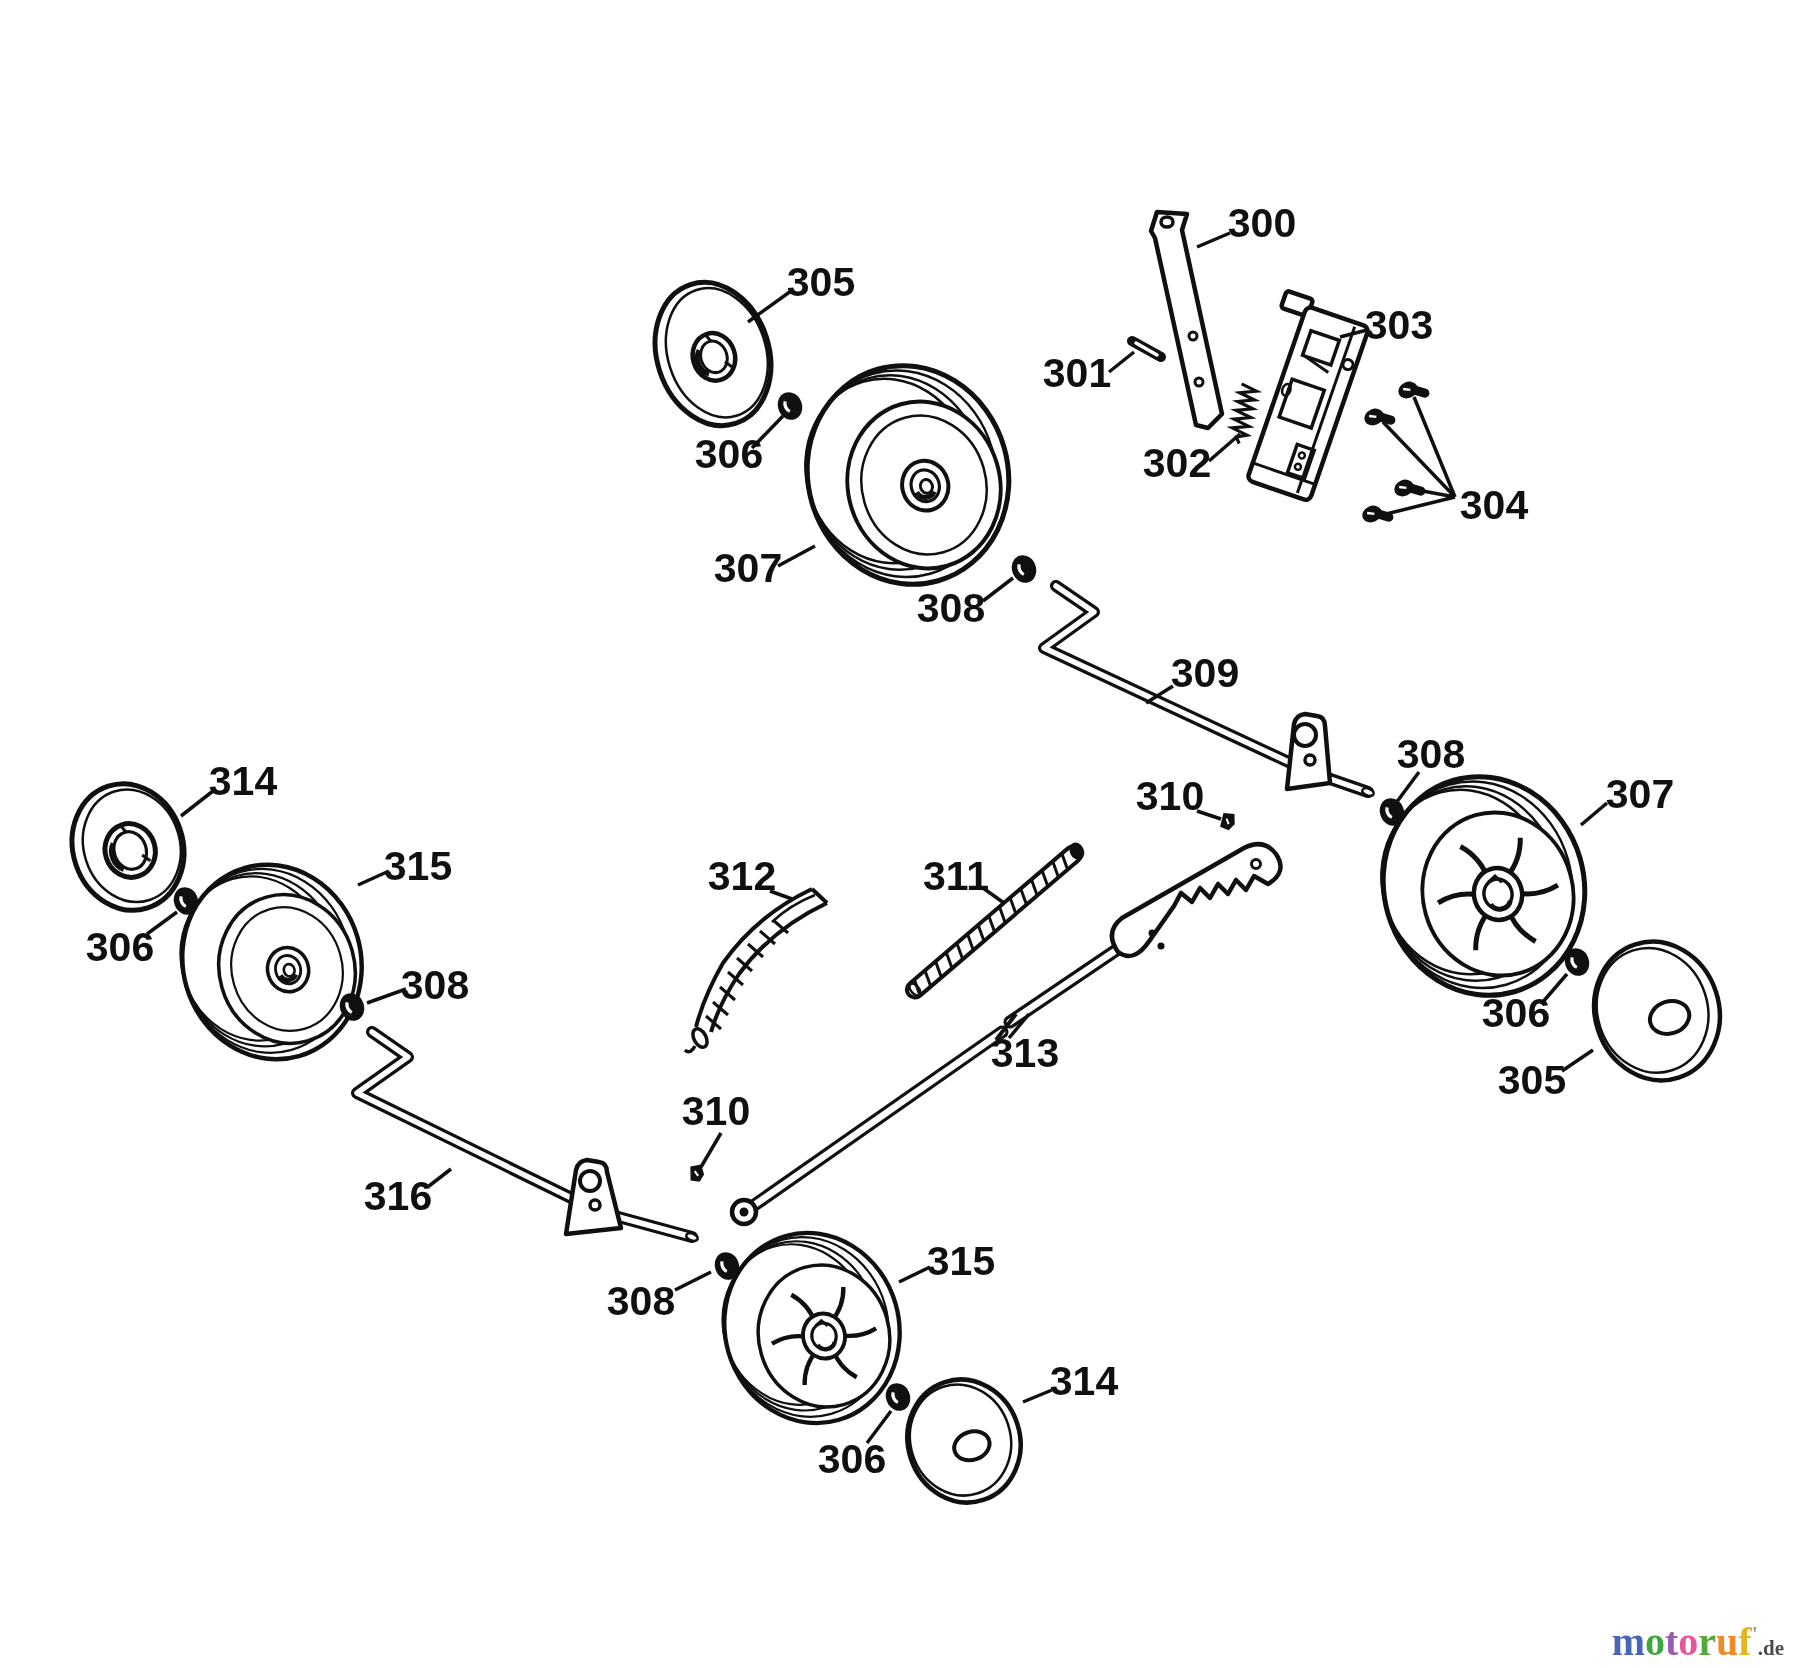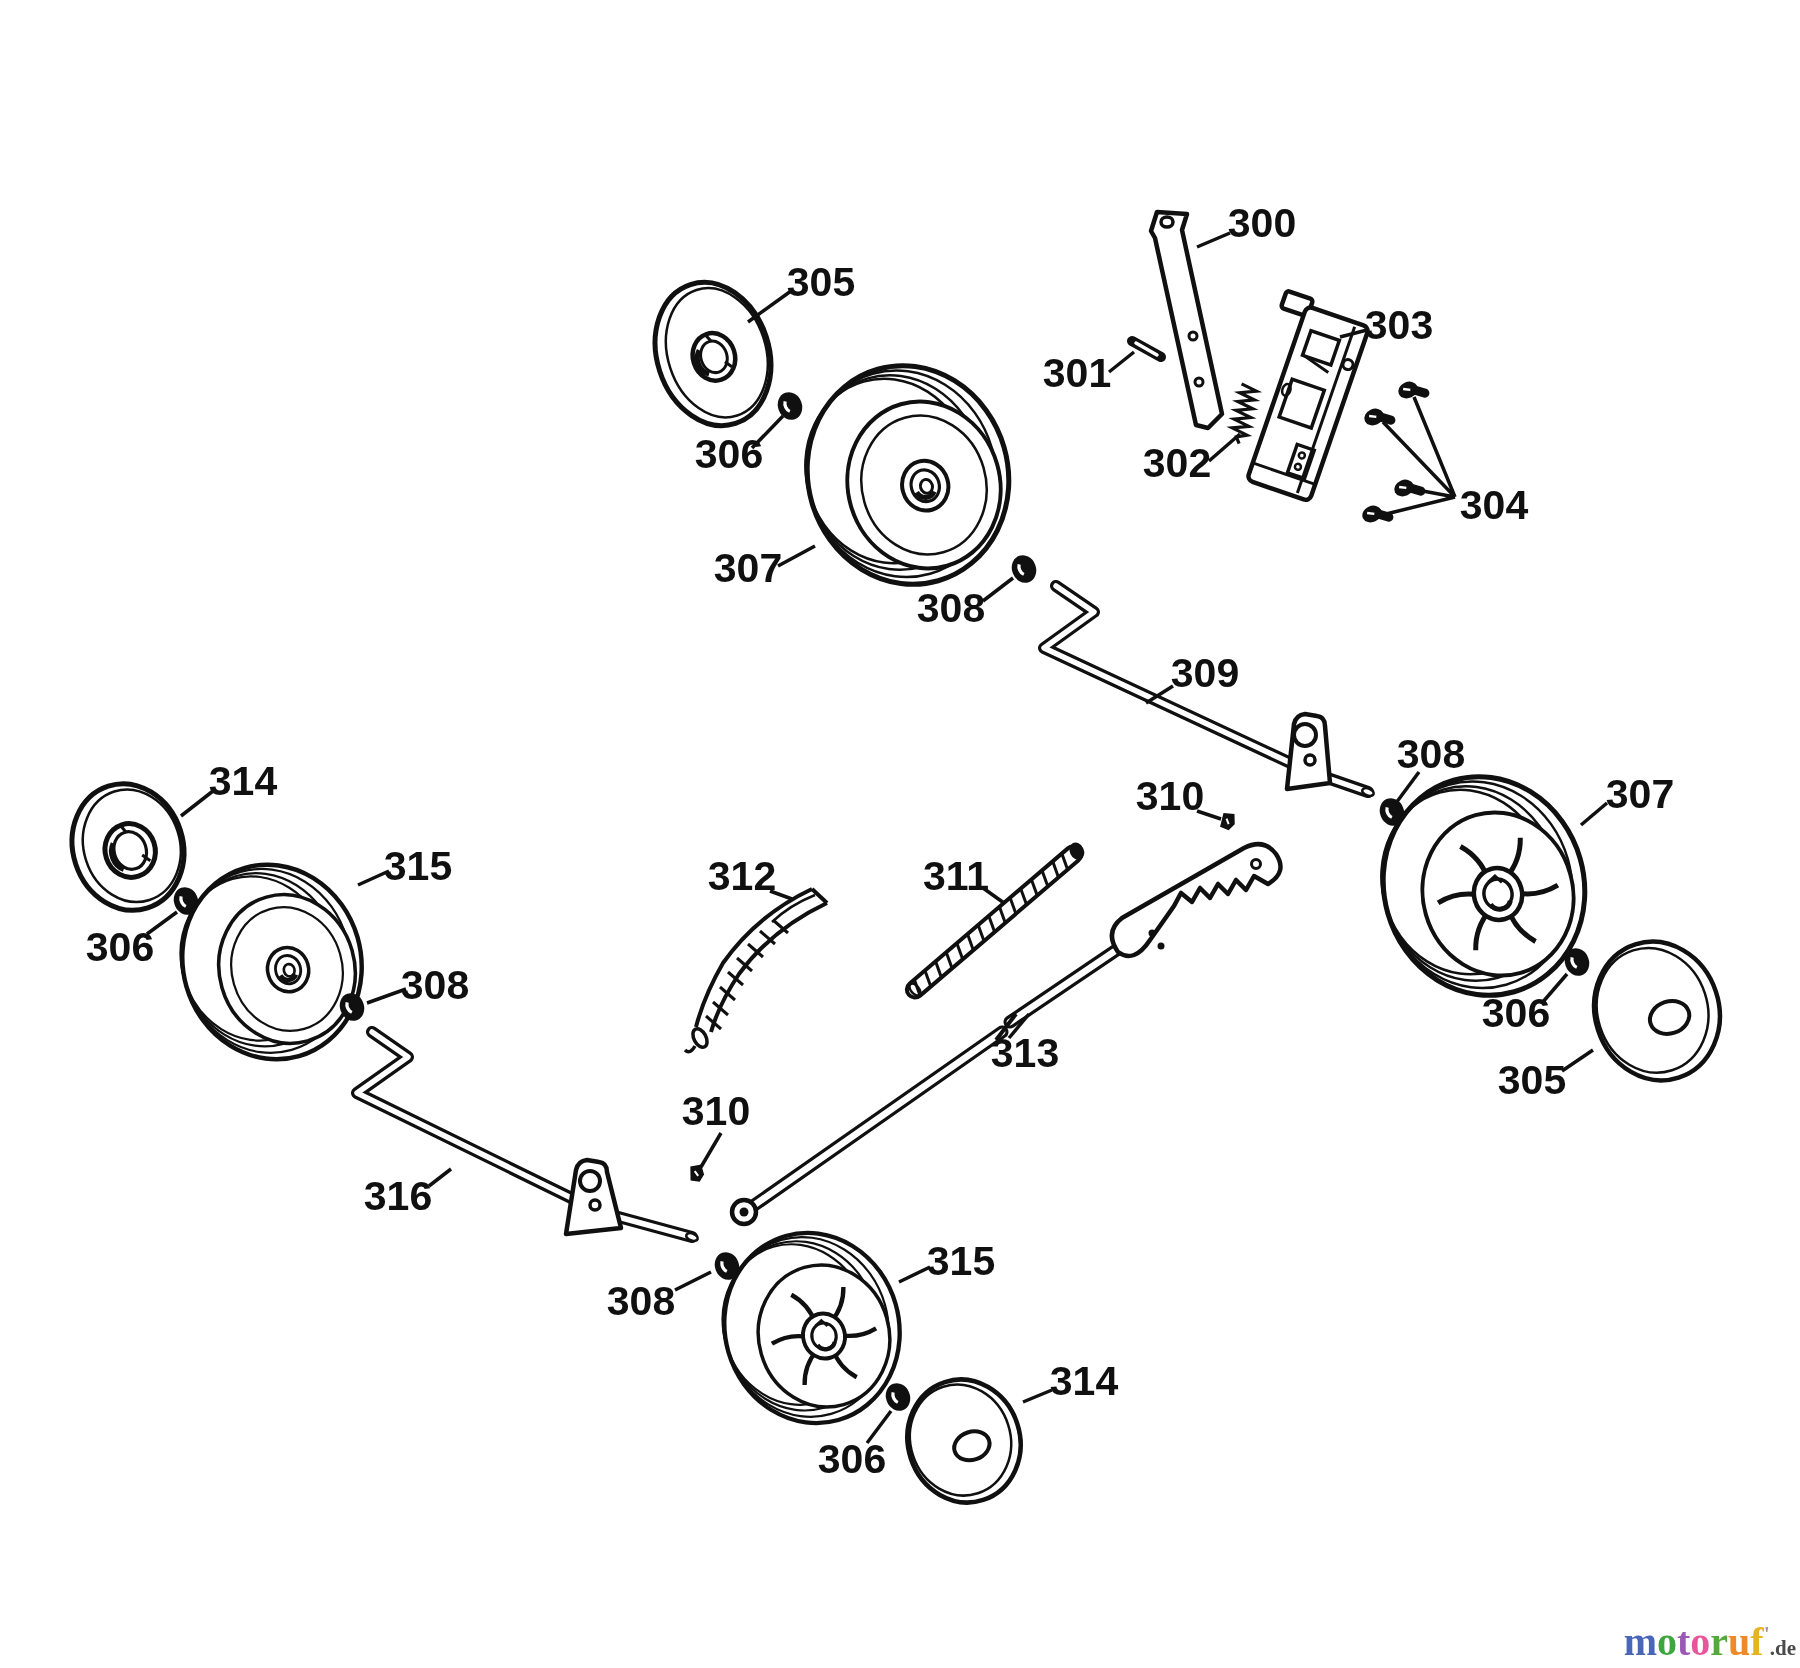--- a/index.html
+++ b/index.html
@@ -13,21 +13,21 @@
   .stage svg{position:absolute;left:0;top:0;}
   text.callout{
     font-family:"Liberation Sans",sans-serif;
     font-weight:700;
     font-size:41px;
     fill:#101010;
   }
   .leader{stroke:#101010;stroke-width:3.5;fill:none;}
   .watermark{
     position:absolute;
-    right:4px;bottom:6px;
+    right:16px;bottom:6px;
     font-family:"Liberation Serif",serif;
     font-weight:700;
     font-size:40px;
     line-height:1;
     letter-spacing:0px;
     user-select:none;
   }
   .watermark span{display:inline-block;}
   .watermark .tick{font-size:22px;vertical-align:14px;}
   .watermark .suffix{font-size:21px;vertical-align:0;}

